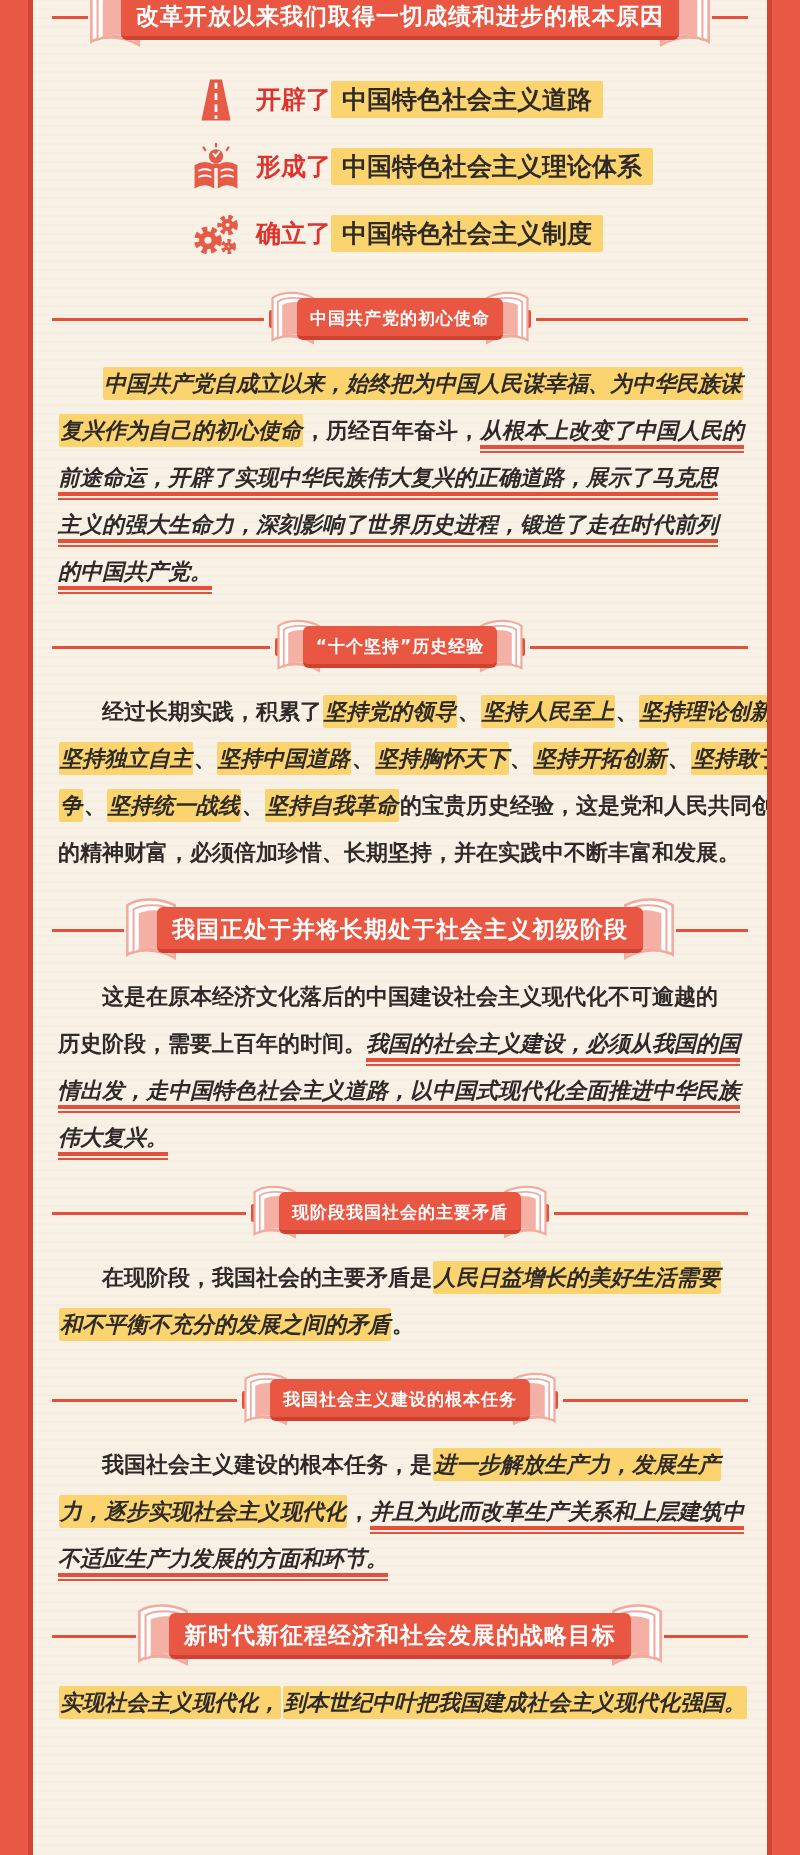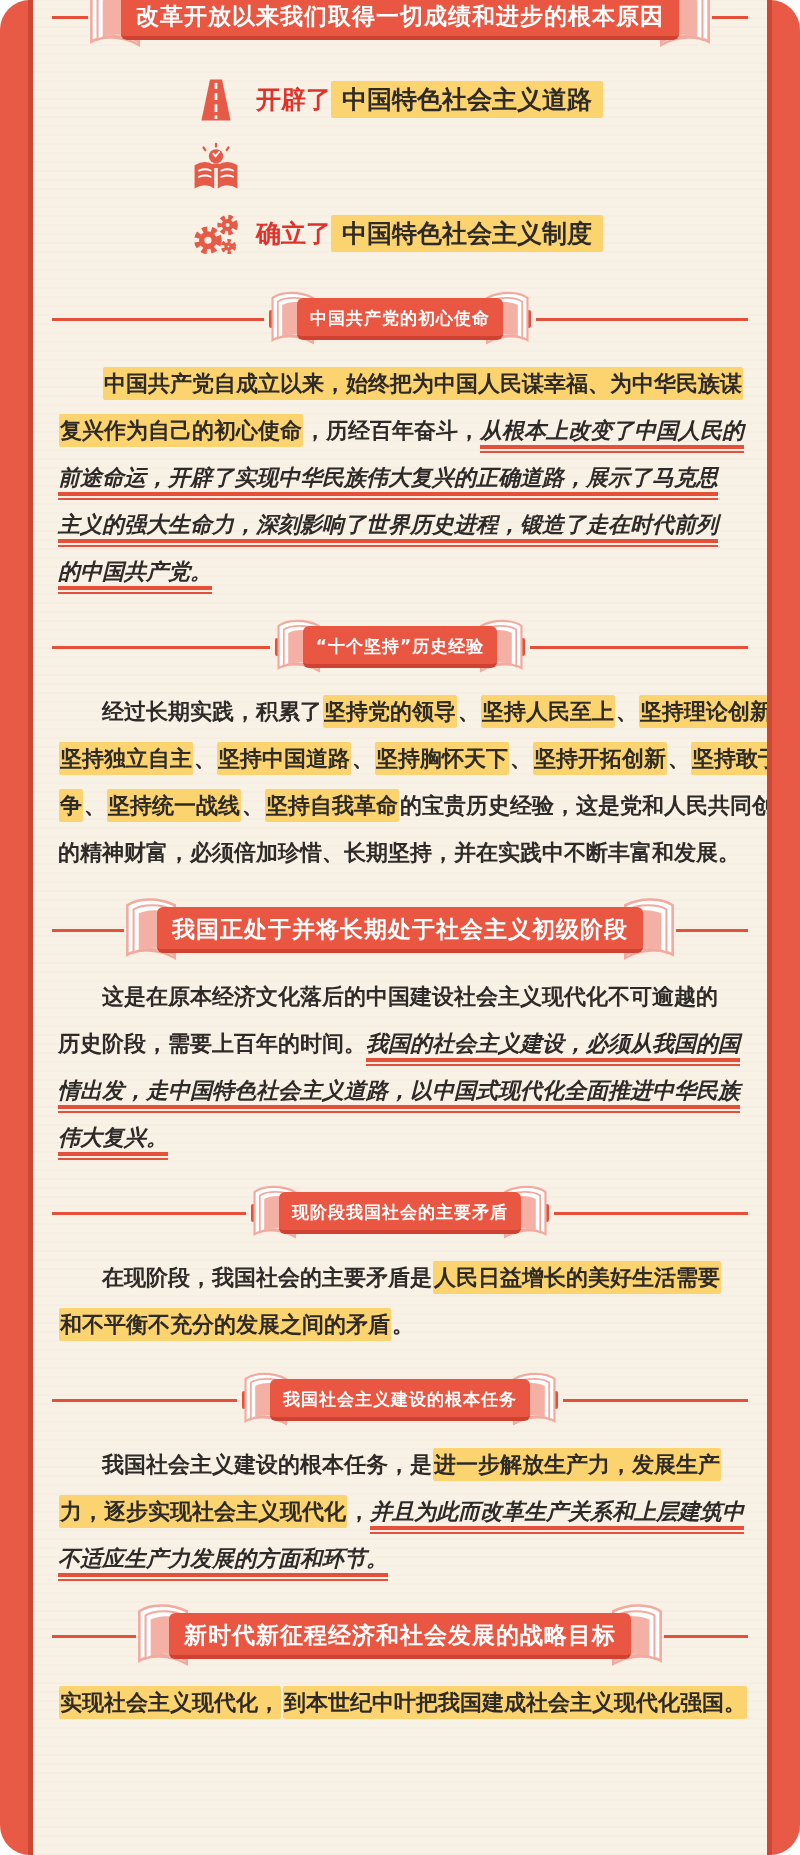--- a/index.html
+++ b/index.html
@@ -3,21 +3,21 @@
 <meta charset="utf-8">
 <style>
   :root{
     --red:#e4503a; --red-dk:#cf4231; --ribbon:#e95743;
     --page-pink:#f2a89c; --hl:#fbd470; --ink:#2e2a27; --bg:#f8f1e6;
   }
   html,body{margin:0;padding:0;}
   body{font-family:"DejaVu Sans","Liberation Sans",sans-serif;background:#fff;}
   .page{position:relative;width:800px;height:1855px;margin:0 auto;overflow:hidden;
         background:var(--bg);
-        background-image:repeating-linear-gradient(0deg, rgba(228,80,58,0.025) 0 2px, transparent 2px 9px);border-radius:30px;}
+        background-image:repeating-linear-gradient(0deg, rgba(228,80,58,0.025) 0 2px, transparent 2px 9px);}
   .side{position:absolute;top:0;bottom:0;width:28px;background:#e85a45;z-index:5;}
   .side.l{left:0;border-right:5px solid #d04634;}
   .side.r{right:0;border-left:5px solid #d04634;}
   .content{position:absolute;left:28px;right:28px;top:0;}
 
   
   .ribbon-row{display:flex;align-items:center;margin:31px 0 20px;}
   .ribbon-row.top{margin:-6px 0 0;}
   .dline{flex:1;display:flex;align-items:center;margin:0 24px;}
   .dline .bar{flex:1;height:3px;background:var(--red);}
@@ -42,21 +42,21 @@
   .reason{display:flex;align-items:center;height:67px;padding-left:160px;}
   .reason .ricon{width:56px;height:56px;flex:0 0 56px;display:flex;align-items:center;justify-content:center;}
   .reason .rtext{margin-left:12px;white-space:nowrap;font-weight:bold;font-size:25px;}
   .reason .pref{color:#e0322b;margin-top:22px;}
   .reason .rhl{background:var(--hl);color:var(--ink);padding:4px 11px;border-radius:2px;}
 
   
   .para{padding:0 30px;}
   .pline{height:47px;line-height:47px;white-space:nowrap;font-size:22px;font-weight:bold;color:var(--ink);}
   .pline.ind{padding-left:44px;}
-  .r-hl{background:var(--hl);padding:4px 1px;margin:0 1px;border-radius:2px;}
+  .r-hl{background:var(--hl);padding:4px 1px;margin:0 1px;border-radius:2px;font-style:italic;}
   .r-ul{padding-bottom:10px;
         background-image:linear-gradient(var(--red),var(--red)),linear-gradient(var(--red),var(--red));
         background-size:100% 4px,100% 2px;
         background-position:0 calc(100% - 4px),0 100%;
         background-repeat:no-repeat;font-style:italic;}
   svg{display:block;}
 </style>
 </head>
 <body>
 
@@ -122,20 +122,21 @@
               </g>
               <g stroke="#fff" stroke-width="2" stroke-linecap="round">
                 <path d="M9 32 q7 -3 13 0" fill="none"></path>
                 <path d="M9 39 q7 -3 13 0" fill="none"></path>
                 <path d="M34 32 q7 -3 13 0" fill="none"></path>
                 <path d="M34 39 q7 -3 13 0" fill="none"></path>
                 <path d="M25 13 l2.5 3 l4 -5" fill="none"></path>
               </g>
             </svg>
           </span>
+          <span class="rtext"><span class="pref">形成了</span><span class="rhl">中国特色社会主义理论体系</span></span>
         </div>
         <div class="reason">
           <span class="ricon">
             <svg viewBox="0 0 56 56" width="50" height="50">
               <g fill="none" stroke="#e65a48">
                 <circle cx="19" cy="35" r="12" stroke-width="7" stroke-dasharray="5.5 4.5"></circle>
                 <circle cx="19" cy="35" r="7" stroke-width="6"></circle>
                 <circle cx="41" cy="18" r="8.5" stroke-width="6" stroke-dasharray="4.5 3.6"></circle>
                 <circle cx="41" cy="18" r="4.5" stroke-width="4.5"></circle>
                 <circle cx="42" cy="42" r="6" stroke-width="5" stroke-dasharray="3.6 3"></circle>

